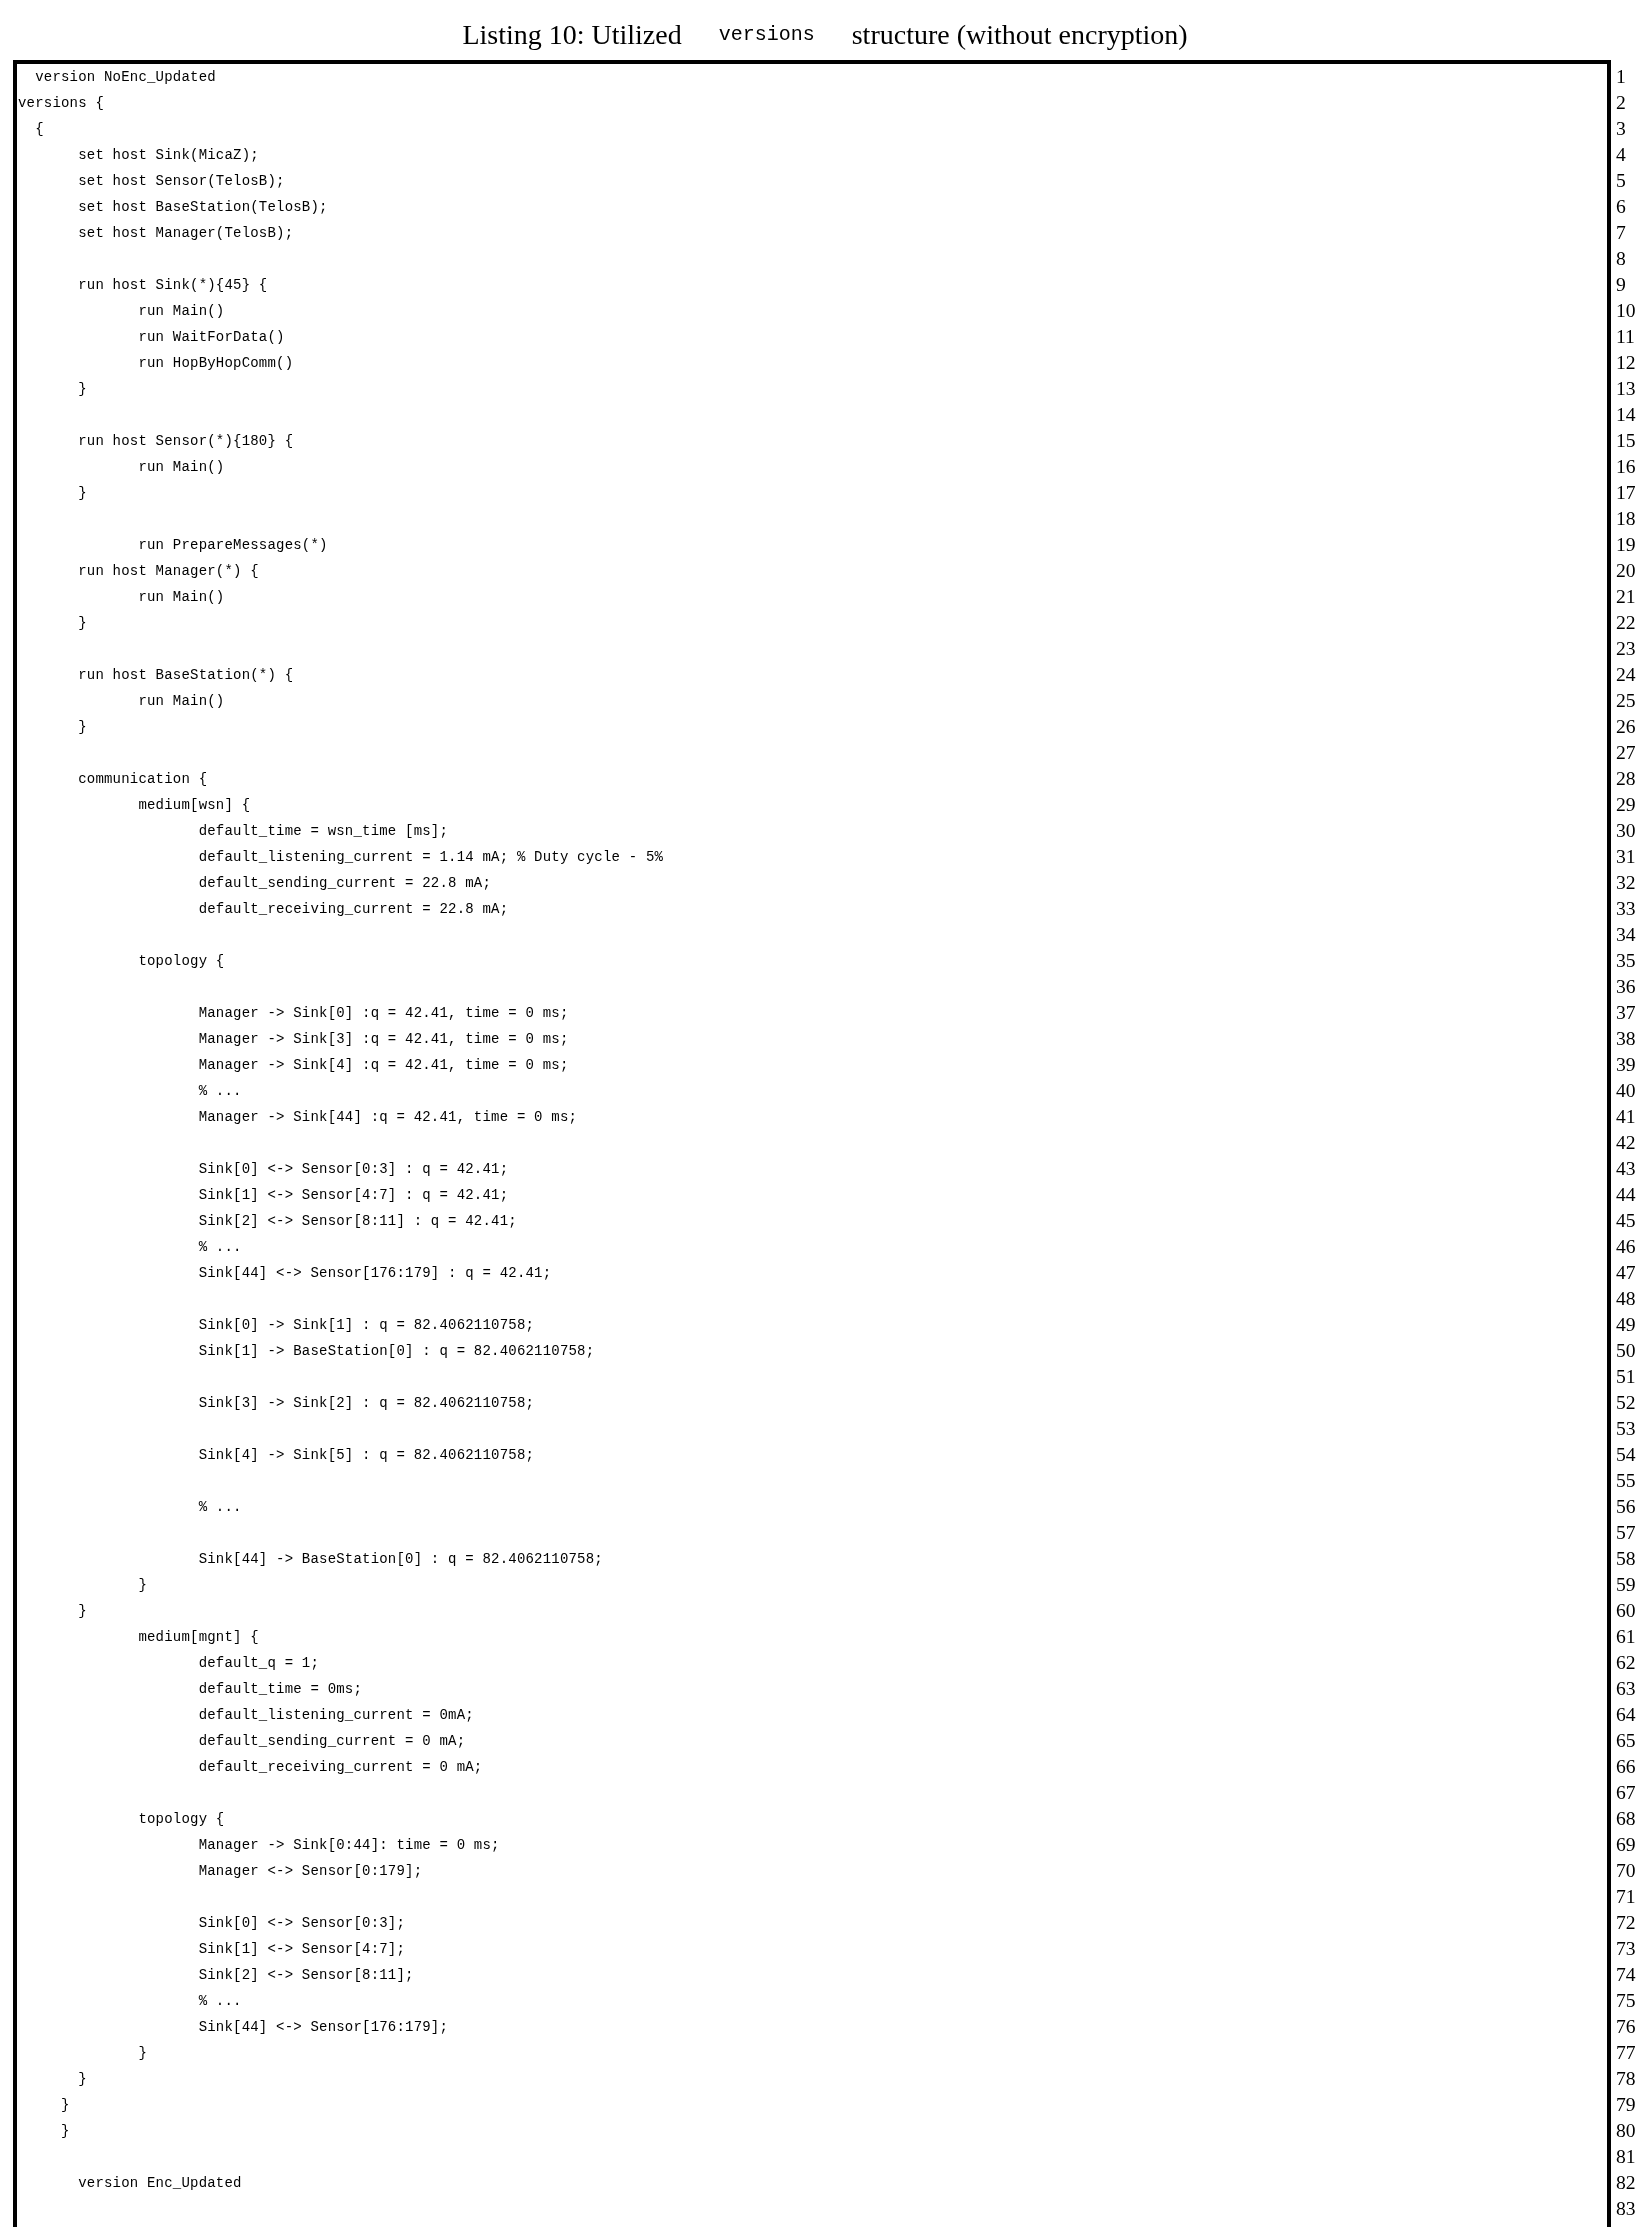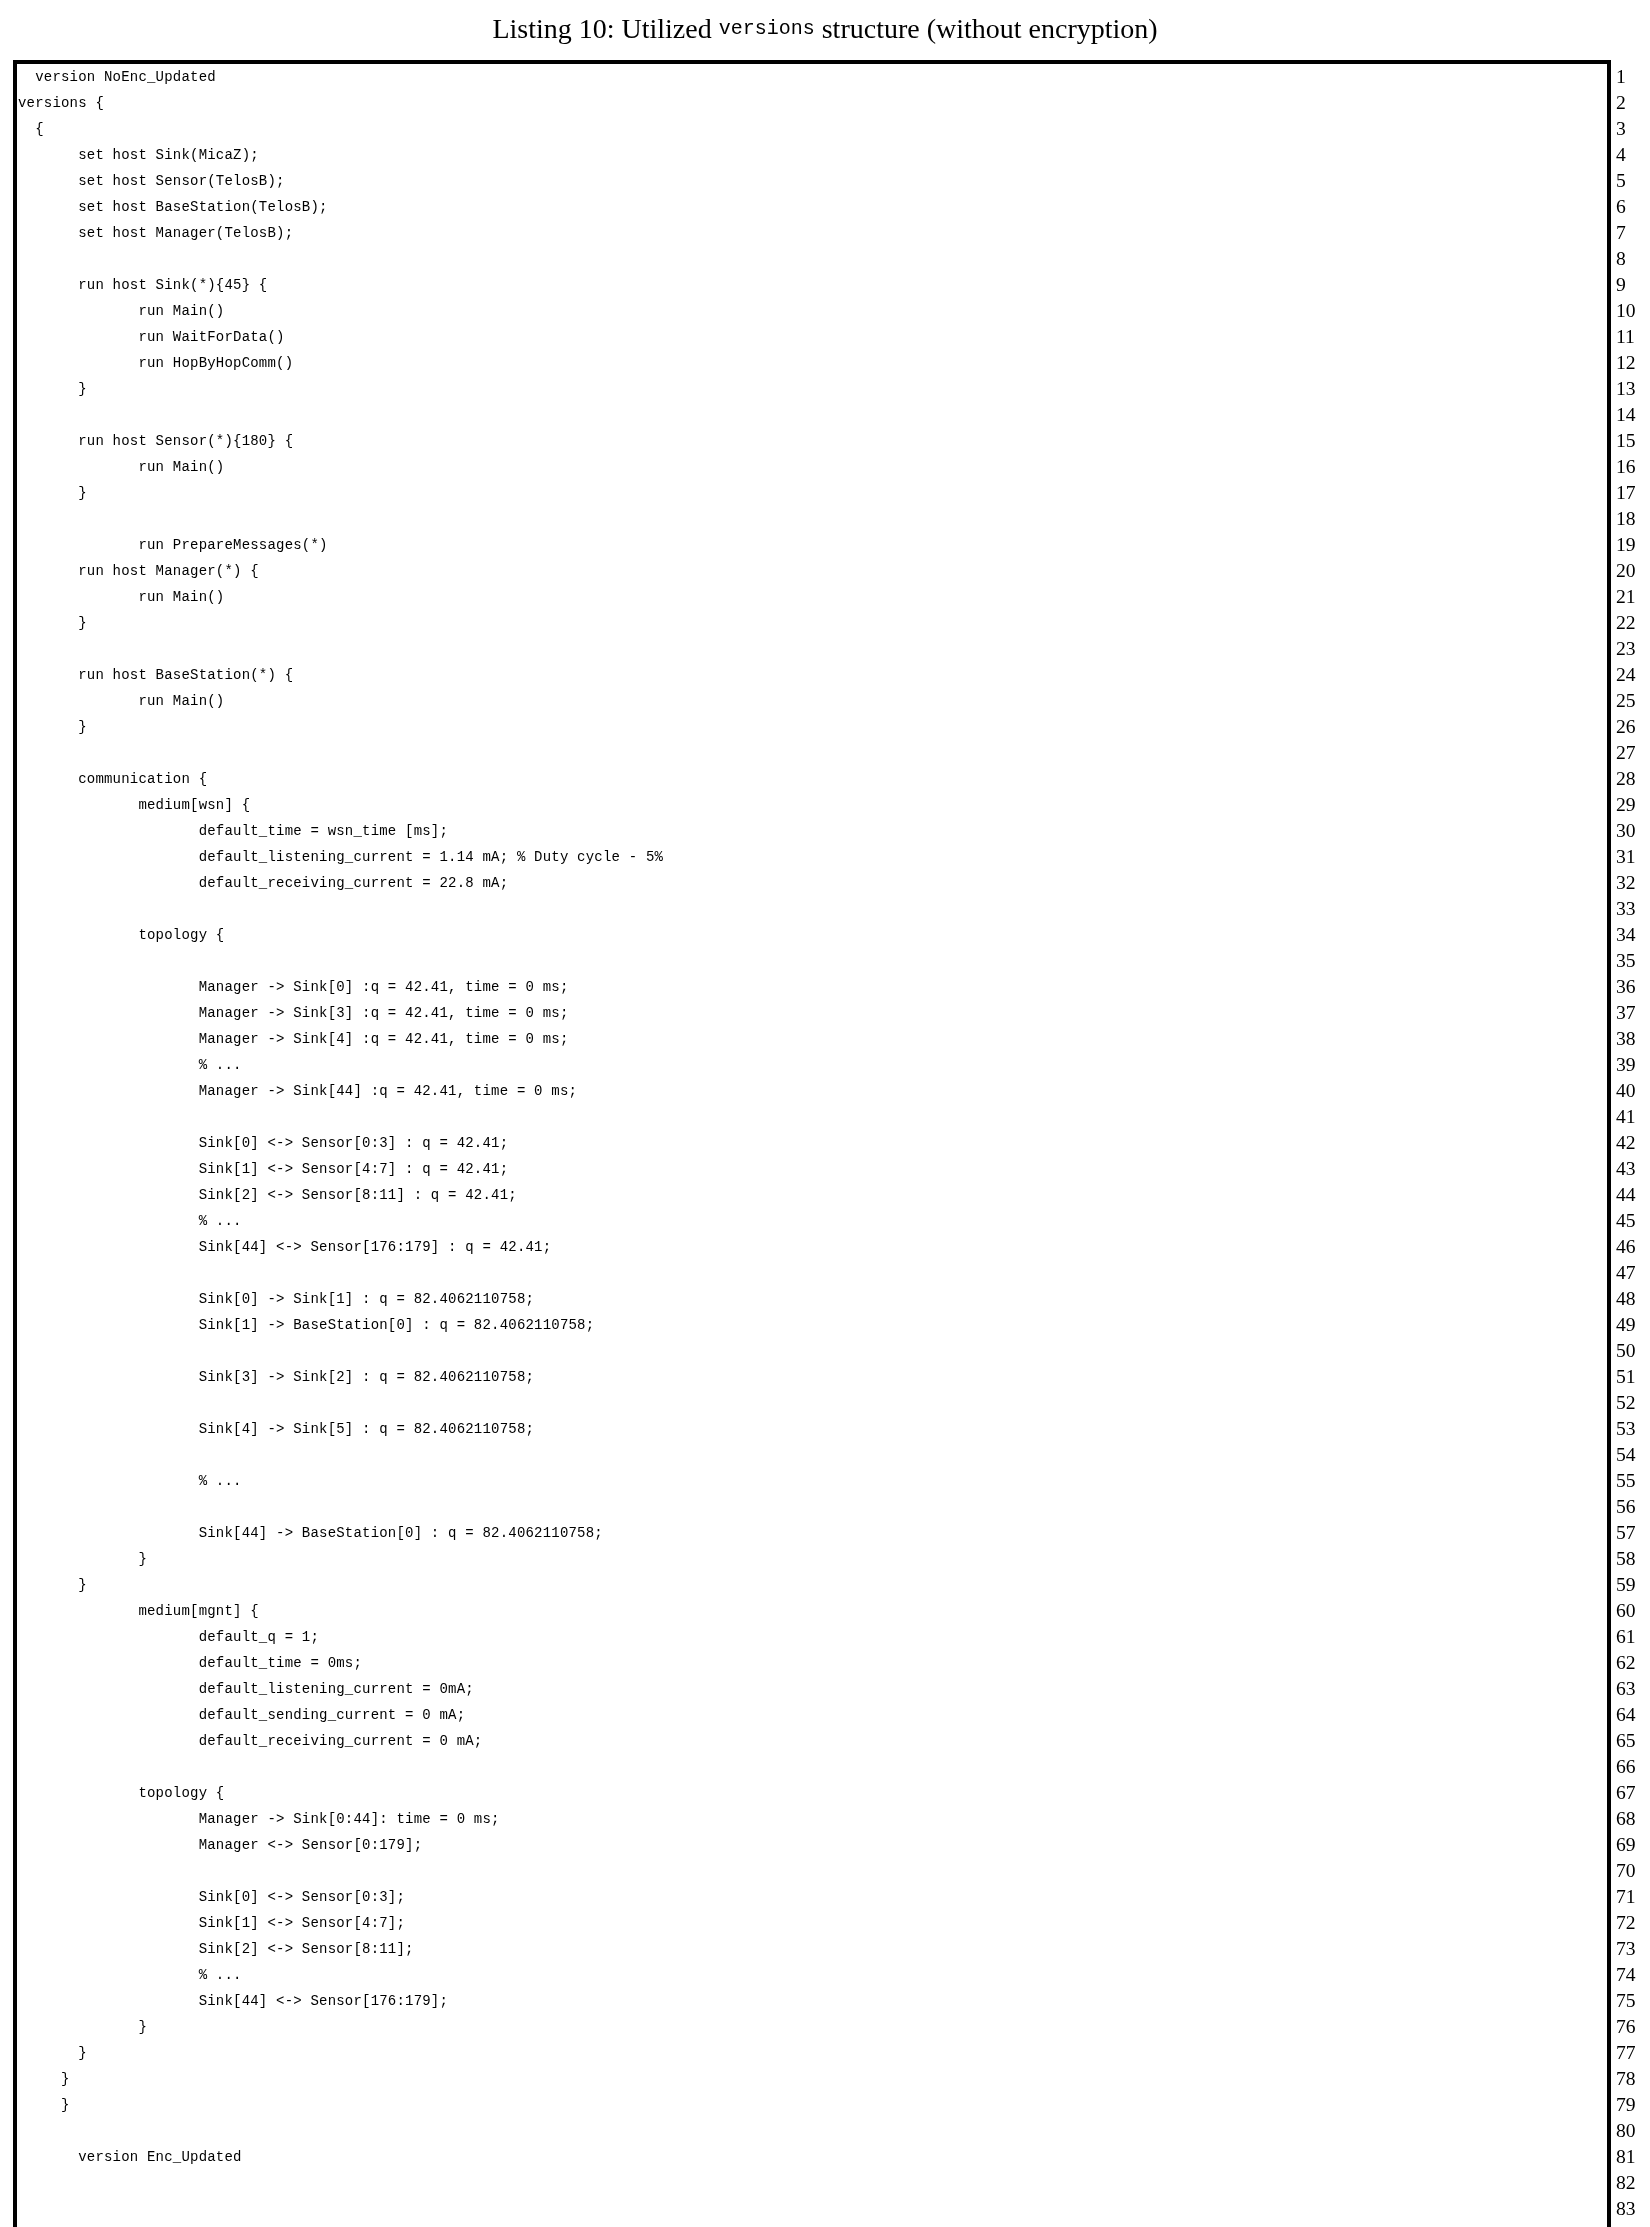--- a/index.html
+++ b/index.html
@@ -12,31 +12,32 @@
     height: 2367px;
     position: relative;
     overflow: hidden;
     font-family: "Liberation Serif", serif;
     color: #000000;
   }
 
   
   #caption {
     position: absolute;
-    top: 2px;
+    top: 8px;
     left: 0px;
     width: 1650px;
     height: 53px;
     display: flex;
     align-items: center;
     justify-content: center;
     font-family: "Liberation Serif", serif;
     font-size: 28px;
     line-height: 53px;
     white-space: pre;
+    gap: 30px;
   }
   #caption .mono-word {
     font-family: "Liberation Mono", monospace;
     font-size: 20px;
   }
 
   
   #listing-frame {
     position: absolute;
     left: 12.5px;
@@ -119,20 +120,21 @@
     <div class="code-line">       }</div>
     <div class="code-line">&nbsp;</div>
     <div class="code-line">       run host BaseStation(*) {</div>
     <div class="code-line">              run Main()</div>
     <div class="code-line">       }</div>
     <div class="code-line">&nbsp;</div>
     <div class="code-line">       communication {</div>
     <div class="code-line">              medium[wsn] {</div>
     <div class="code-line">                     default_time = wsn_time [ms];</div>
     <div class="code-line">                     default_listening_current = 1.14 mA; % Duty cycle - 5%</div>
+    <div class="code-line">                     default_sending_current = 22.8 mA;</div>
     <div class="code-line">                     default_receiving_current = 22.8 mA;</div>
     <div class="code-line">&nbsp;</div>
     <div class="code-line">              topology {</div>
     <div class="code-line">&nbsp;</div>
     <div class="code-line">                     Manager -&gt; Sink[0] :q = 42.41, time = 0 ms;</div>
     <div class="code-line">                     Manager -&gt; Sink[3] :q = 42.41, time = 0 ms;</div>
     <div class="code-line">                     Manager -&gt; Sink[4] :q = 42.41, time = 0 ms;</div>
     <div class="code-line">                     % ...</div>
     <div class="code-line">                     Manager -&gt; Sink[44] :q = 42.41, time = 0 ms;</div>
     <div class="code-line">&nbsp;</div>

